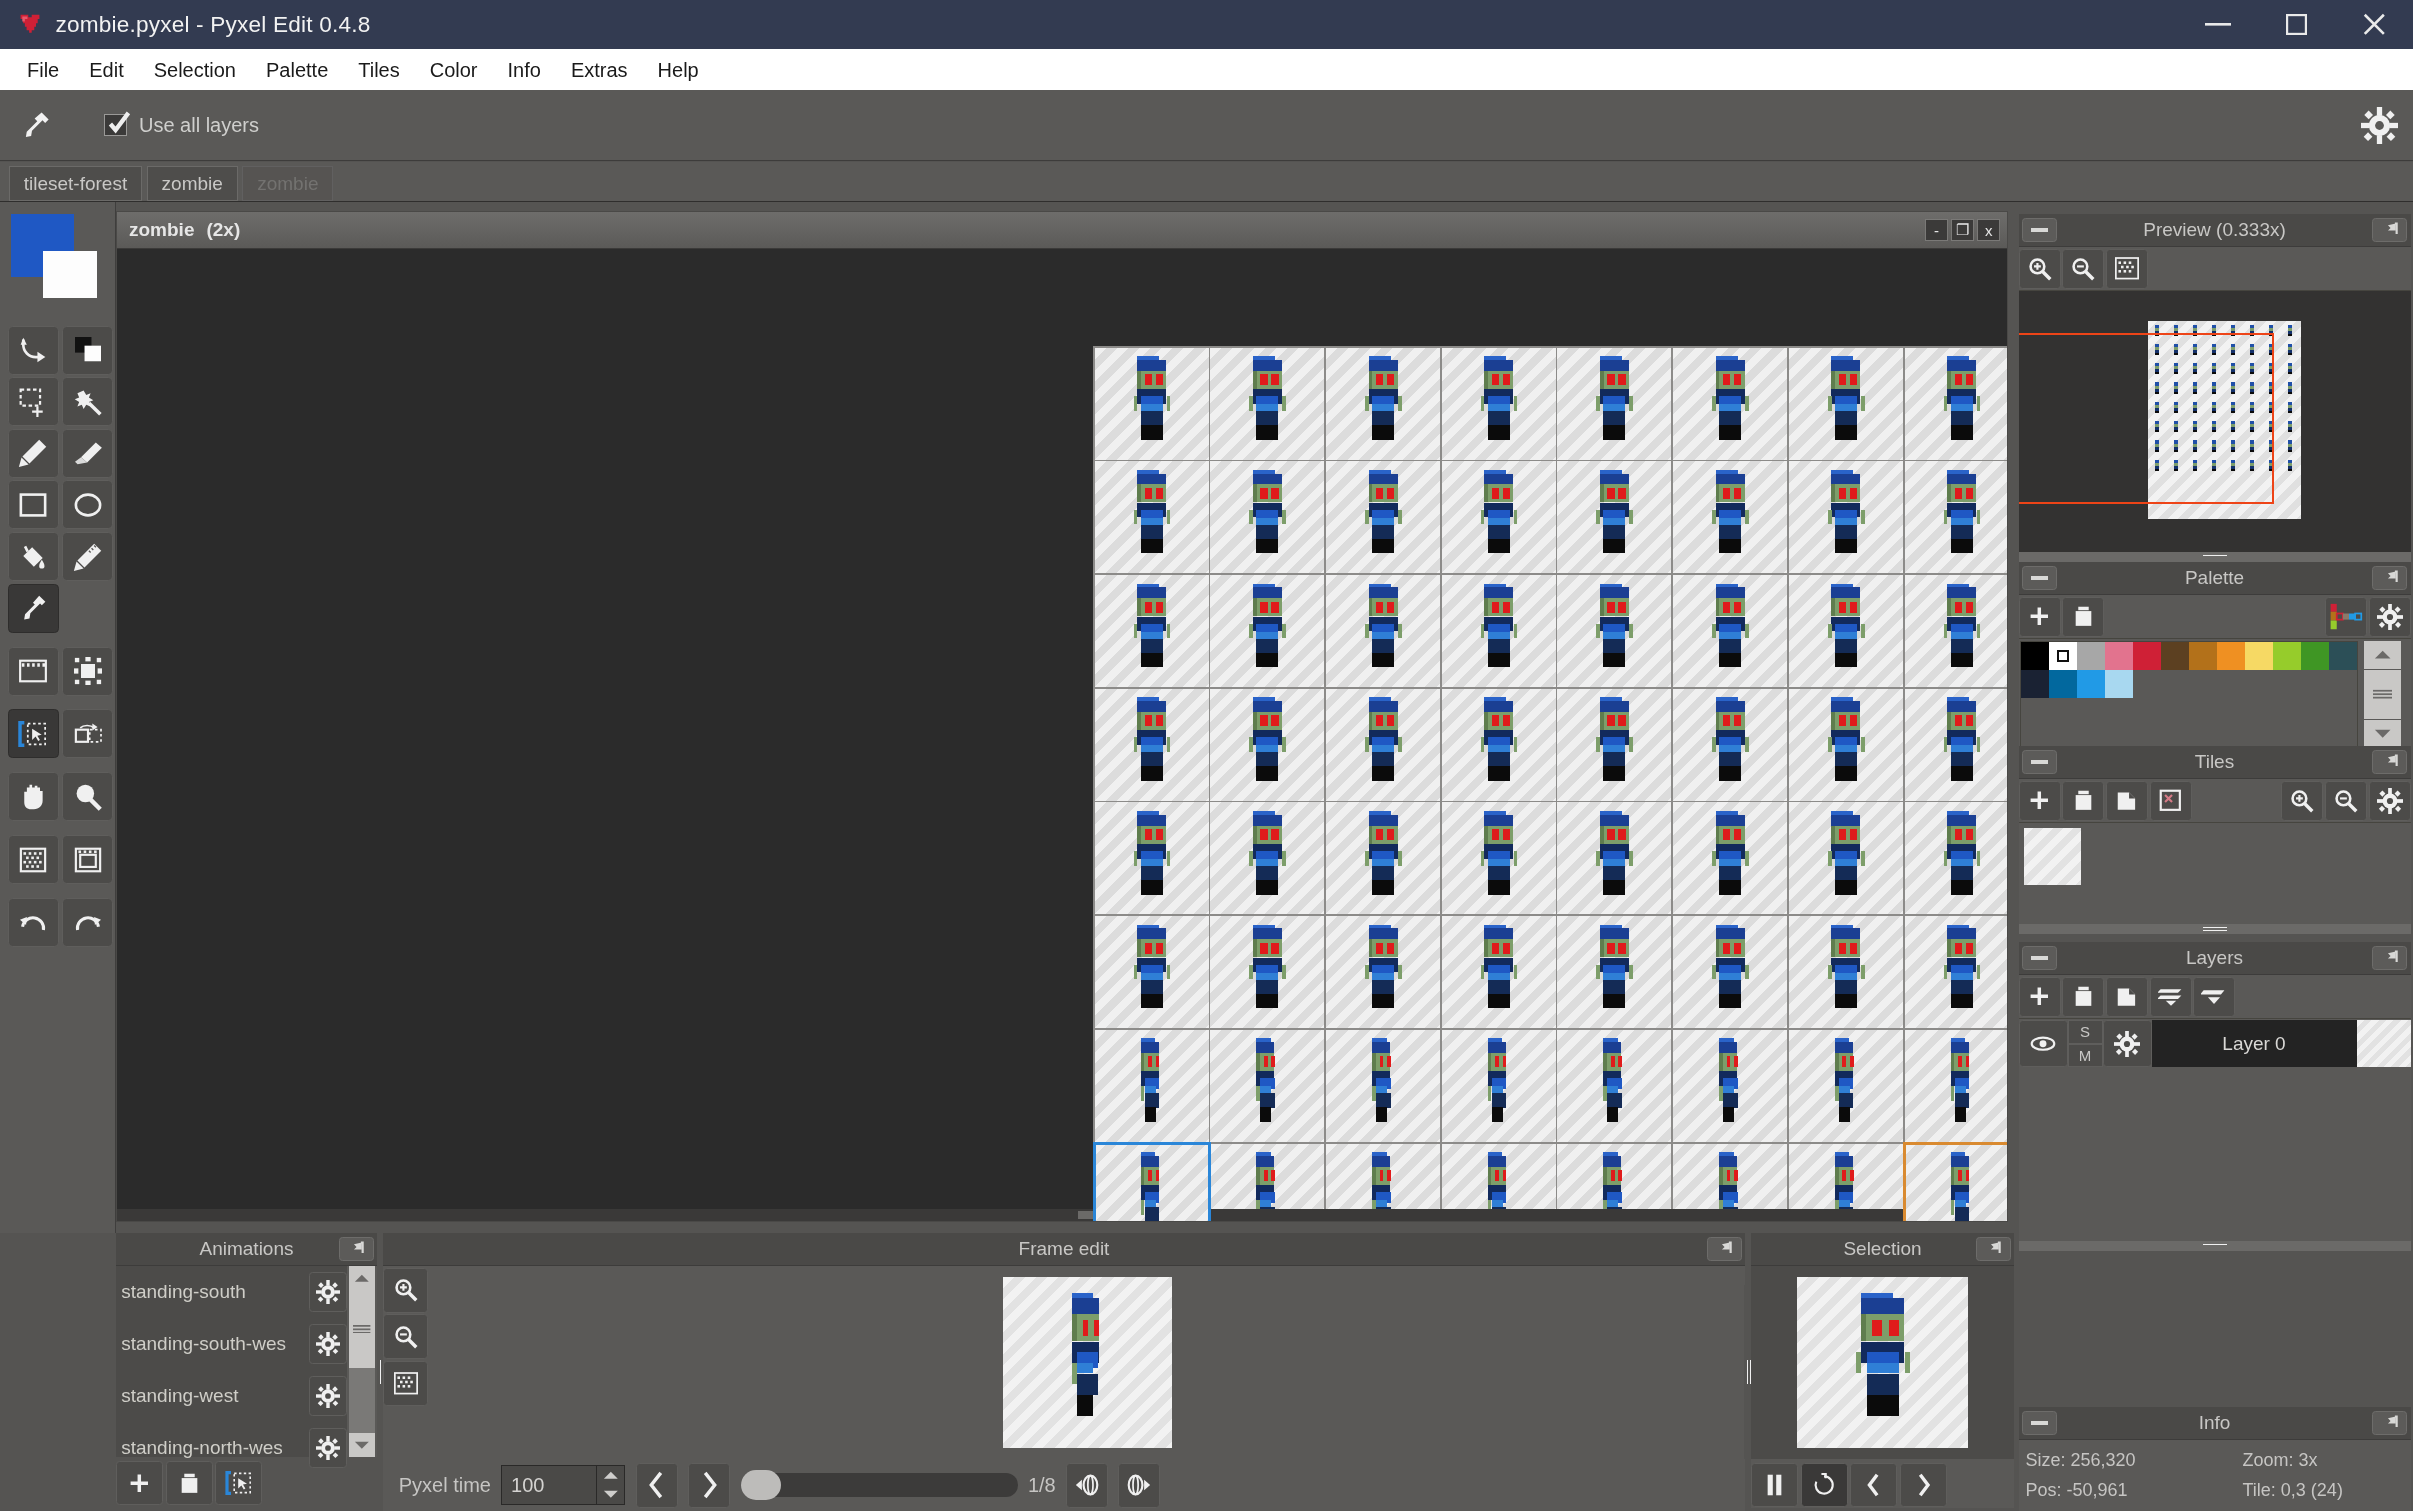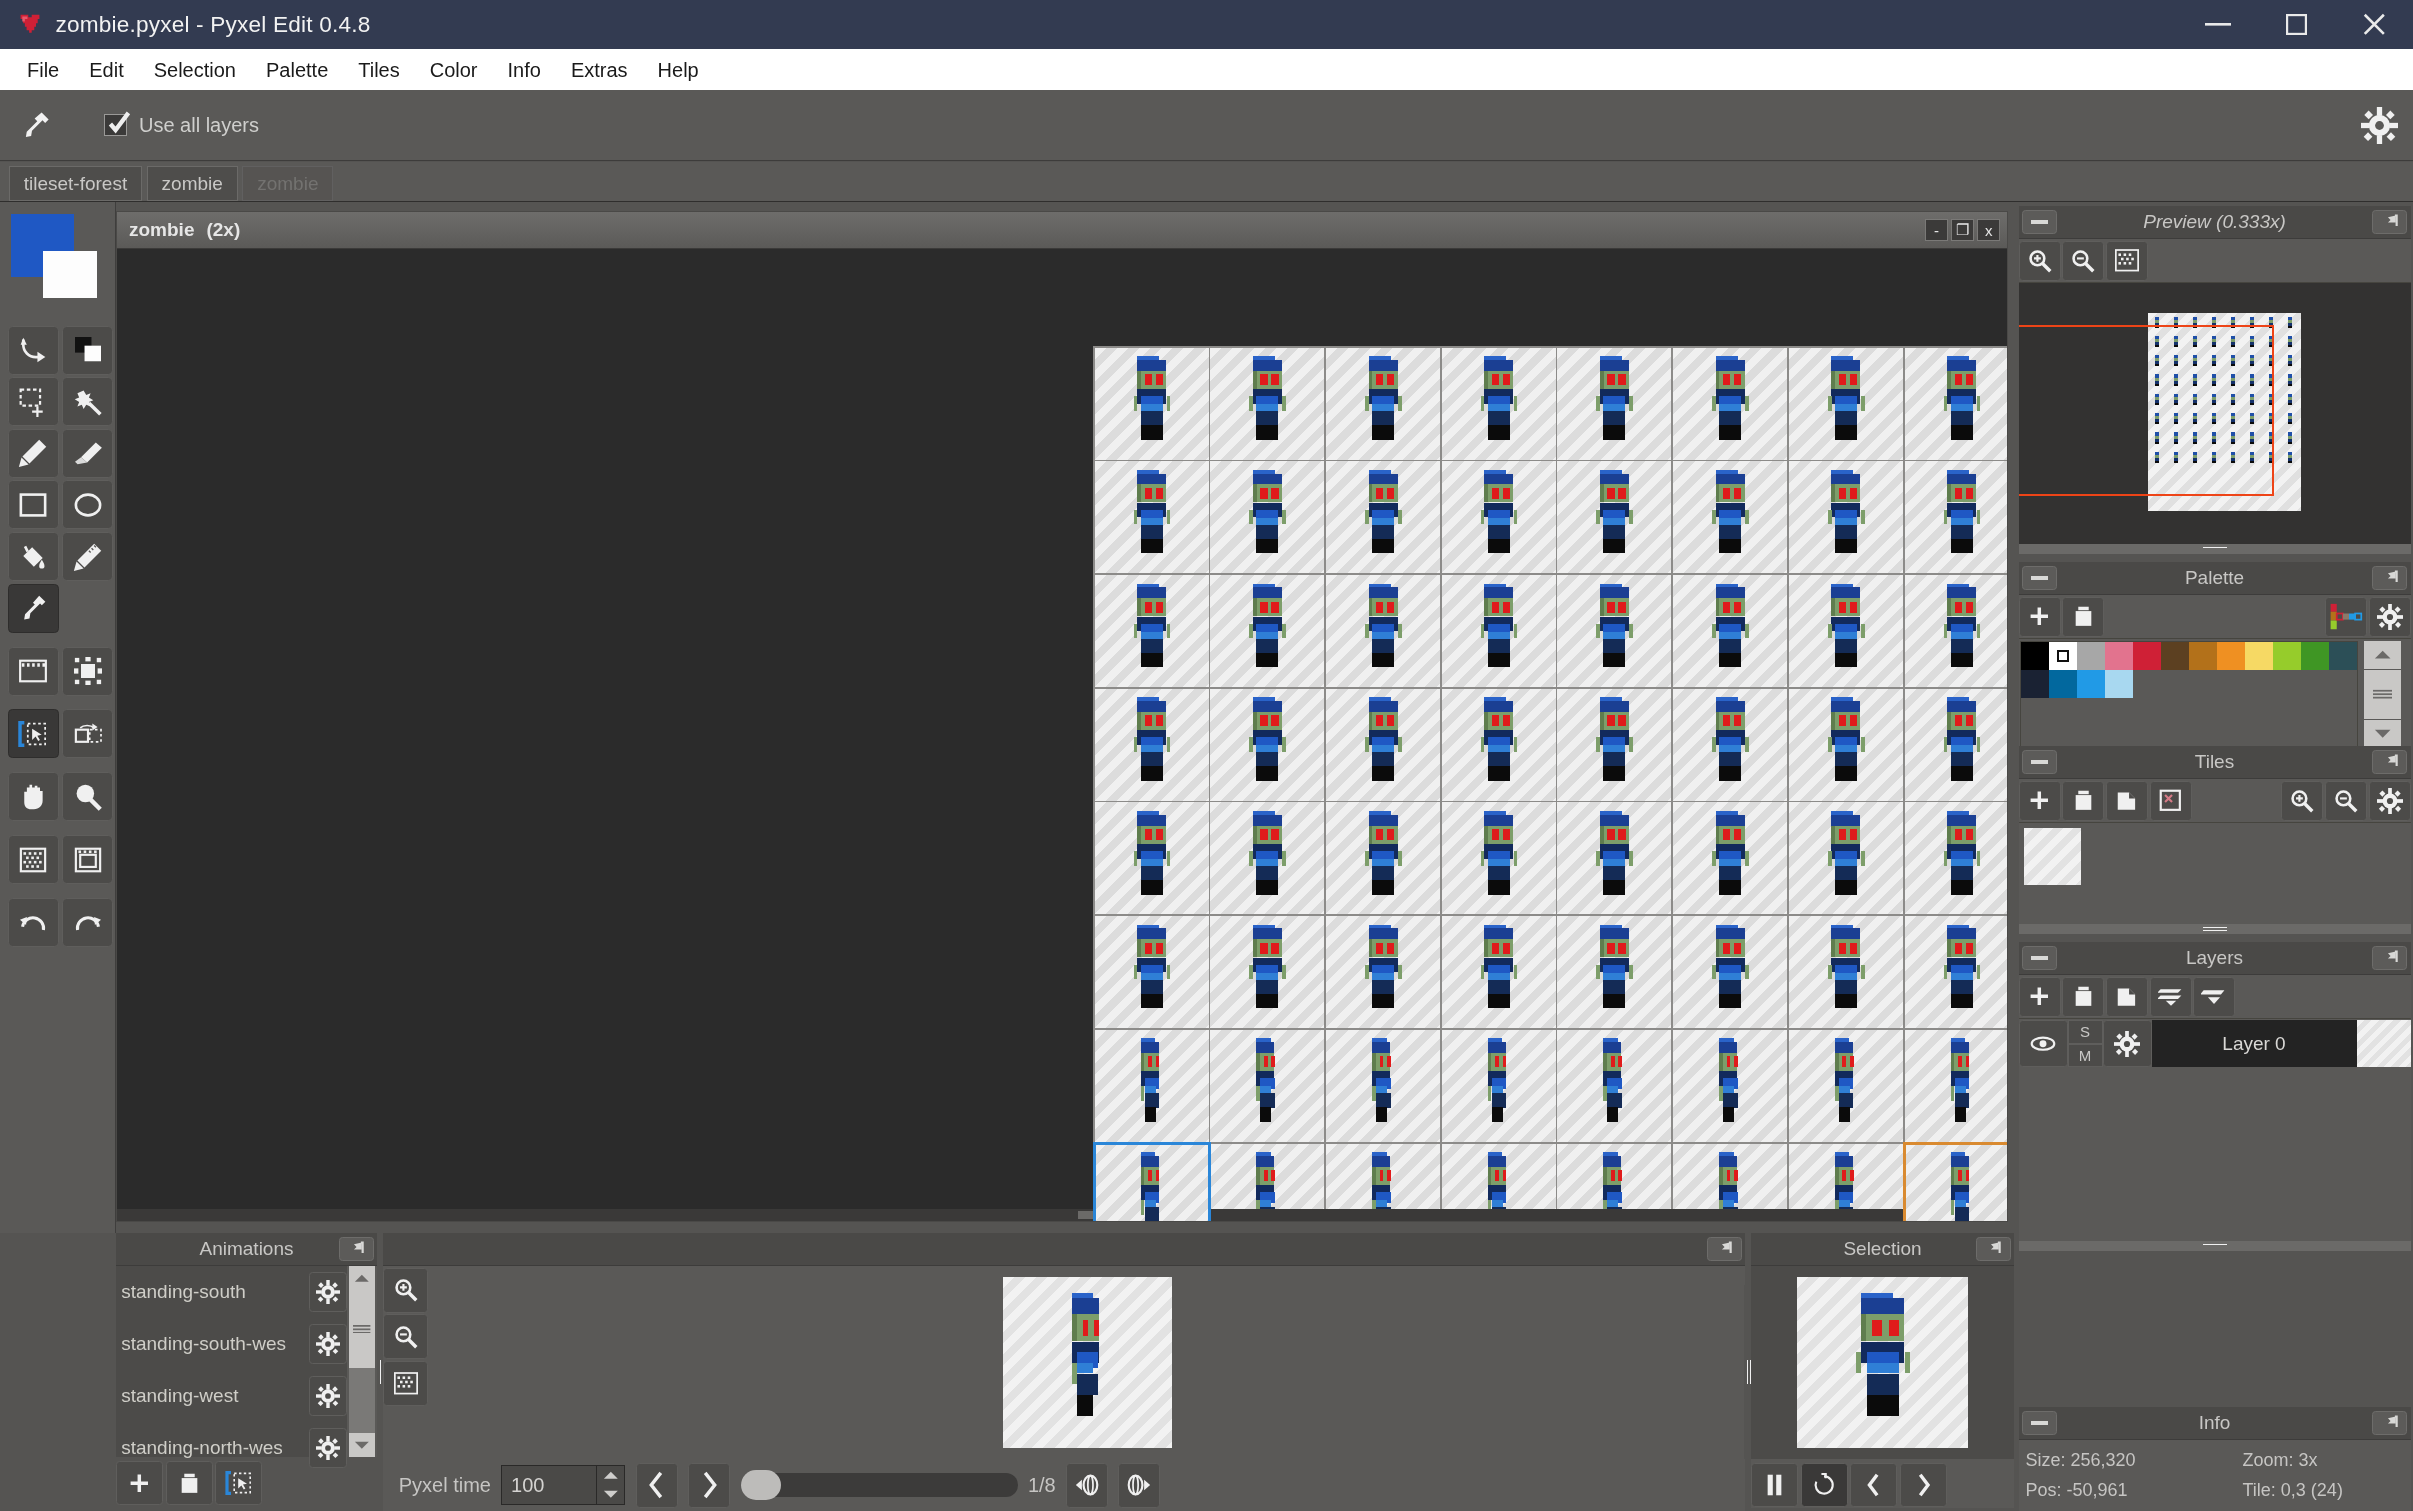--- a/index.html
+++ b/index.html
@@ -1577,21 +1577,21 @@
         </div>
       </div>
     <div id="hscroll">
       <div class="thumb"></div>
     </div>
   </div>
 </div>
 
 <div id="rightdock">
 
-  <div class="panel" id="panelPreview" style="top:4px;font-style:italic;">
+  <div class="panel" id="panelPreview" style="top:12px;">
     <div class="phead">
       <div class="mini">
           <span></span>
         </div>
       <div class="ptitle">Preview (0.333x)</div>
       <div class="undock">
         <svg width="17.4" height="17.4" viewBox="0 0 20 20">
             <path d="M17 3 v8 h-9 l3-3 -3-3 z" fill="#d8d8d6"></path>
             <path d="M16 3 h2 v12" stroke="#d8d8d6" stroke-width="2.5" fill="none"></path>
           </svg>
@@ -2131,20 +2131,21 @@
       </div>
     </div>
   </div>
 
   <div class="vgrip" style="left:377px; top:52px; height:174px;">
       <i></i>
     </div>
 
   <div id="framePanel">
     <div class="phead">
+      <div class="ptitle">Frame edit</div>
       <div class="undock">
         <svg width="17.4" height="17.4" viewBox="0 0 20 20">
             <path d="M17 3 v8 h-9 l3-3 -3-3 z" fill="#d8d8d6"></path>
             <path d="M16 3 h2 v12" stroke="#d8d8d6" stroke-width="2.5" fill="none"></path>
           </svg>
       </div>
     </div>
     <div id="frameBody">
       <div id="frameTools">
         <div class="ftb">

